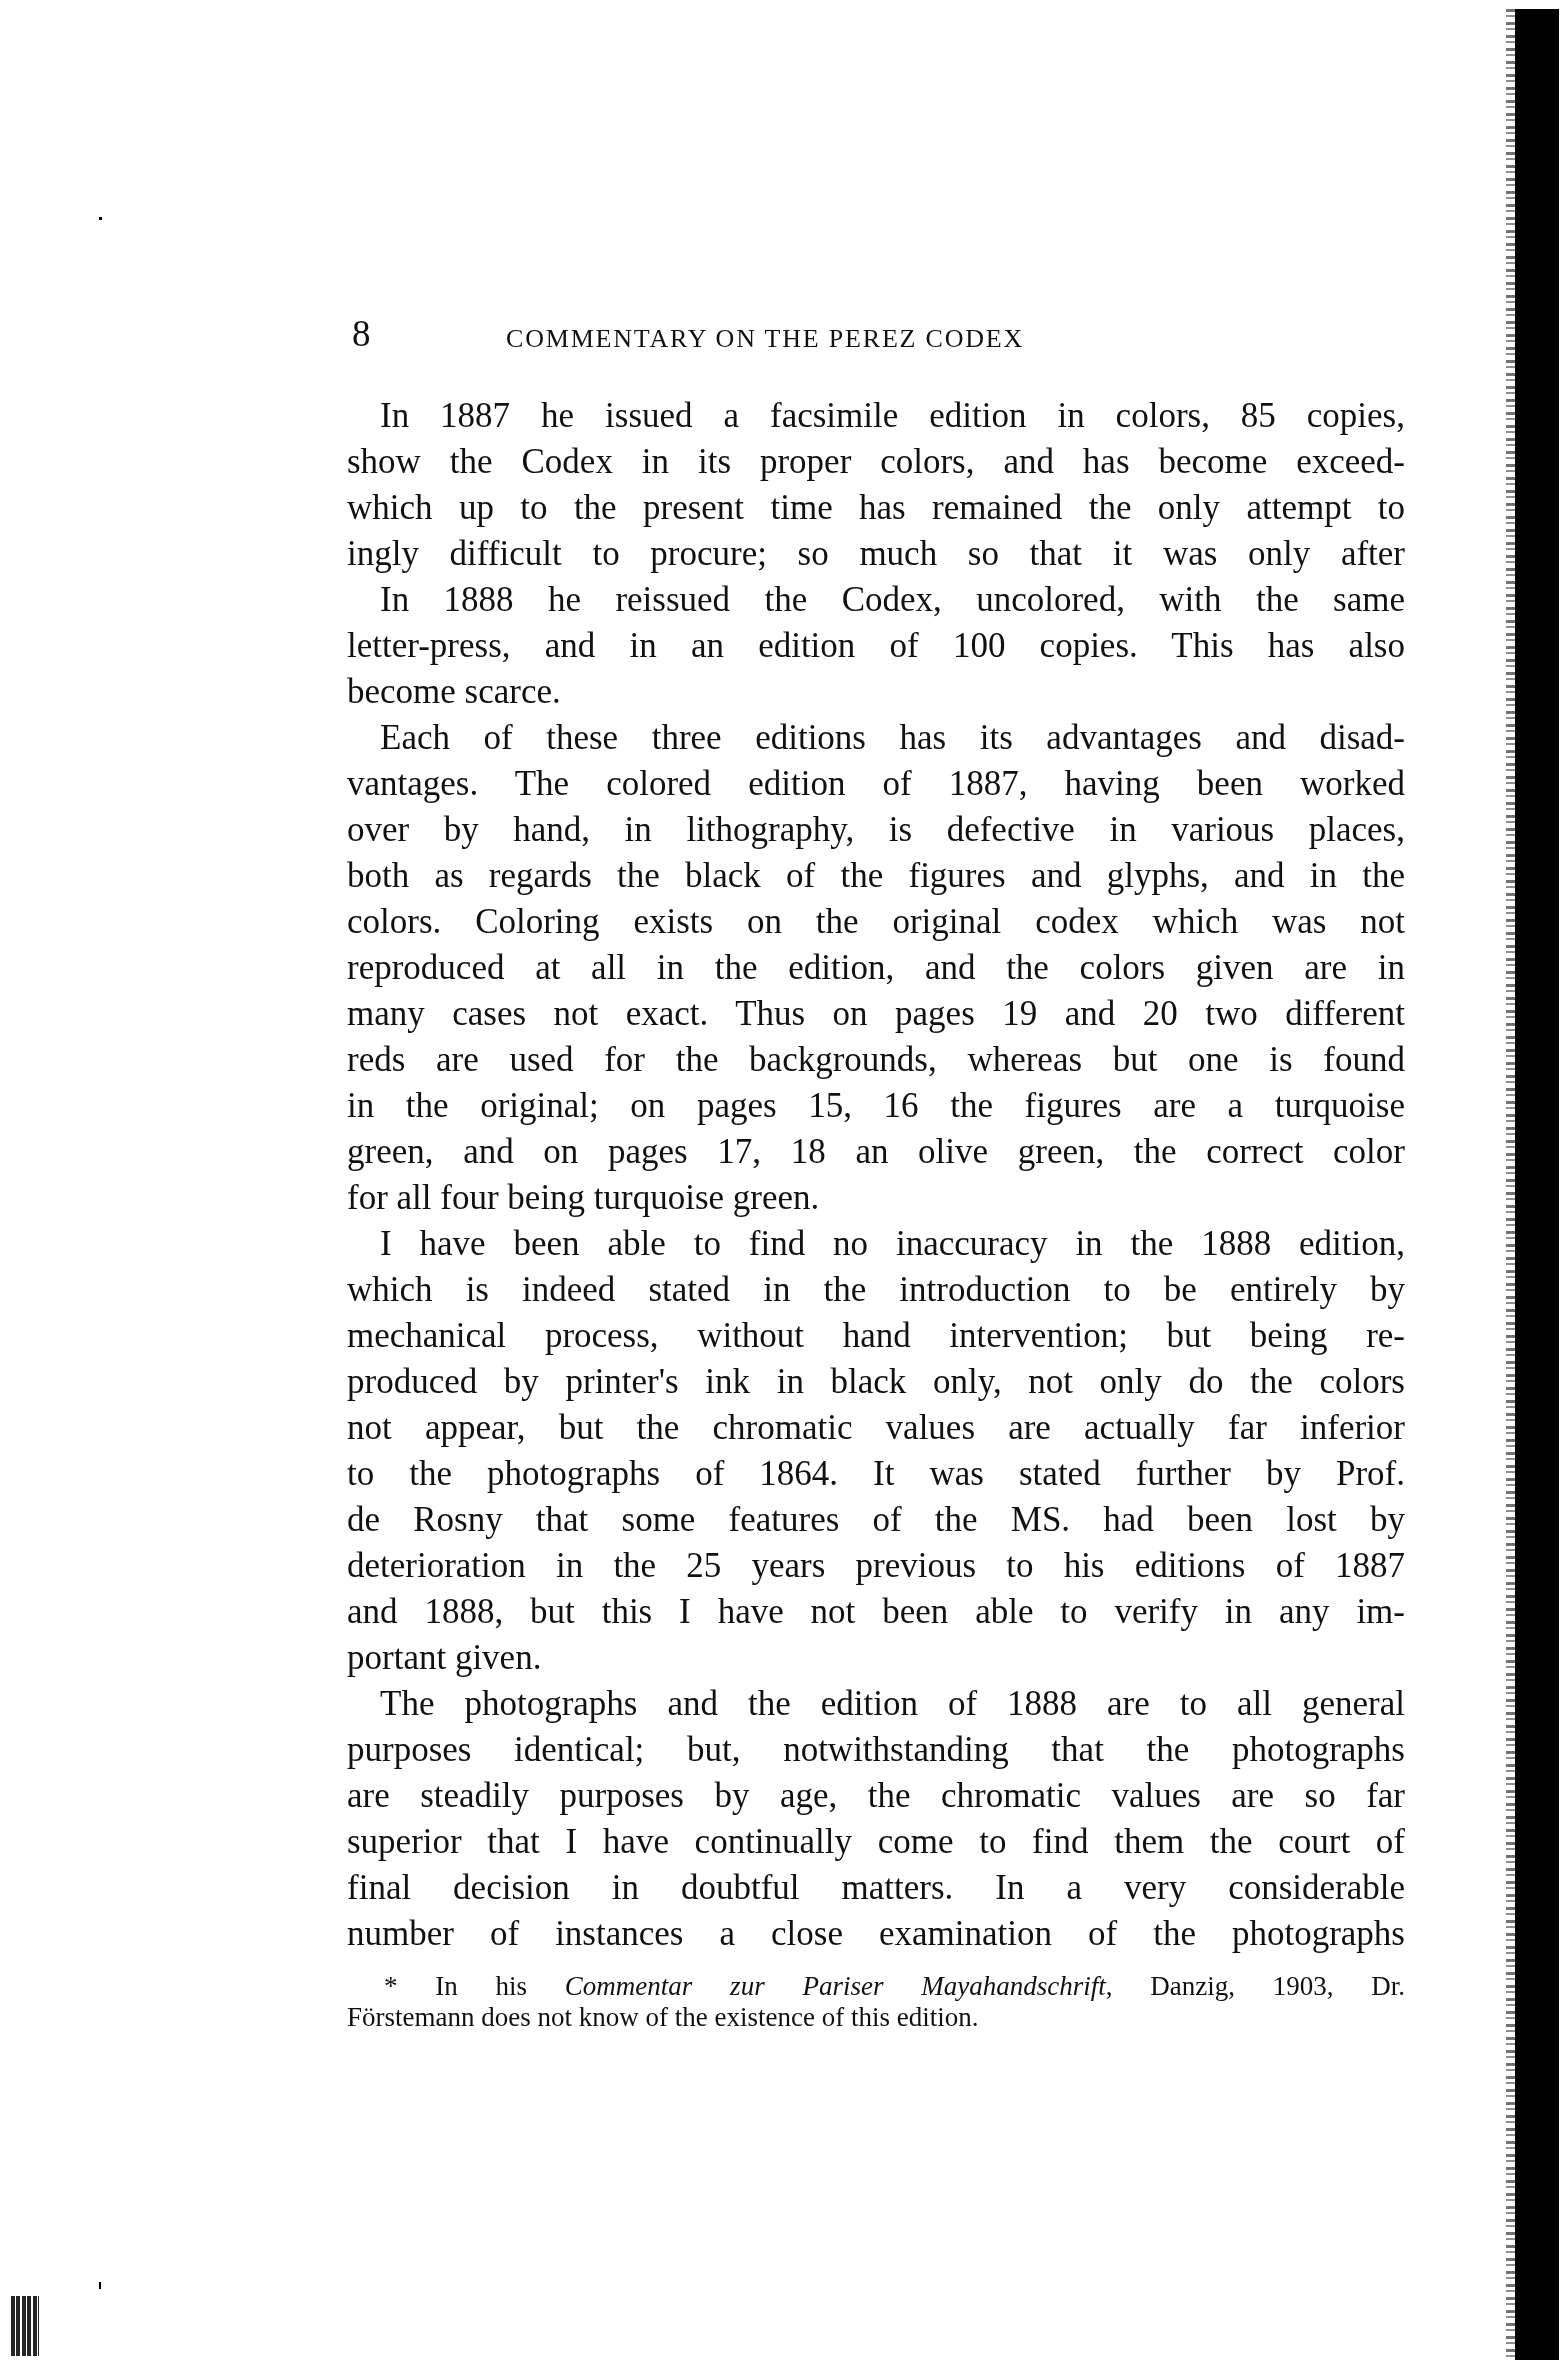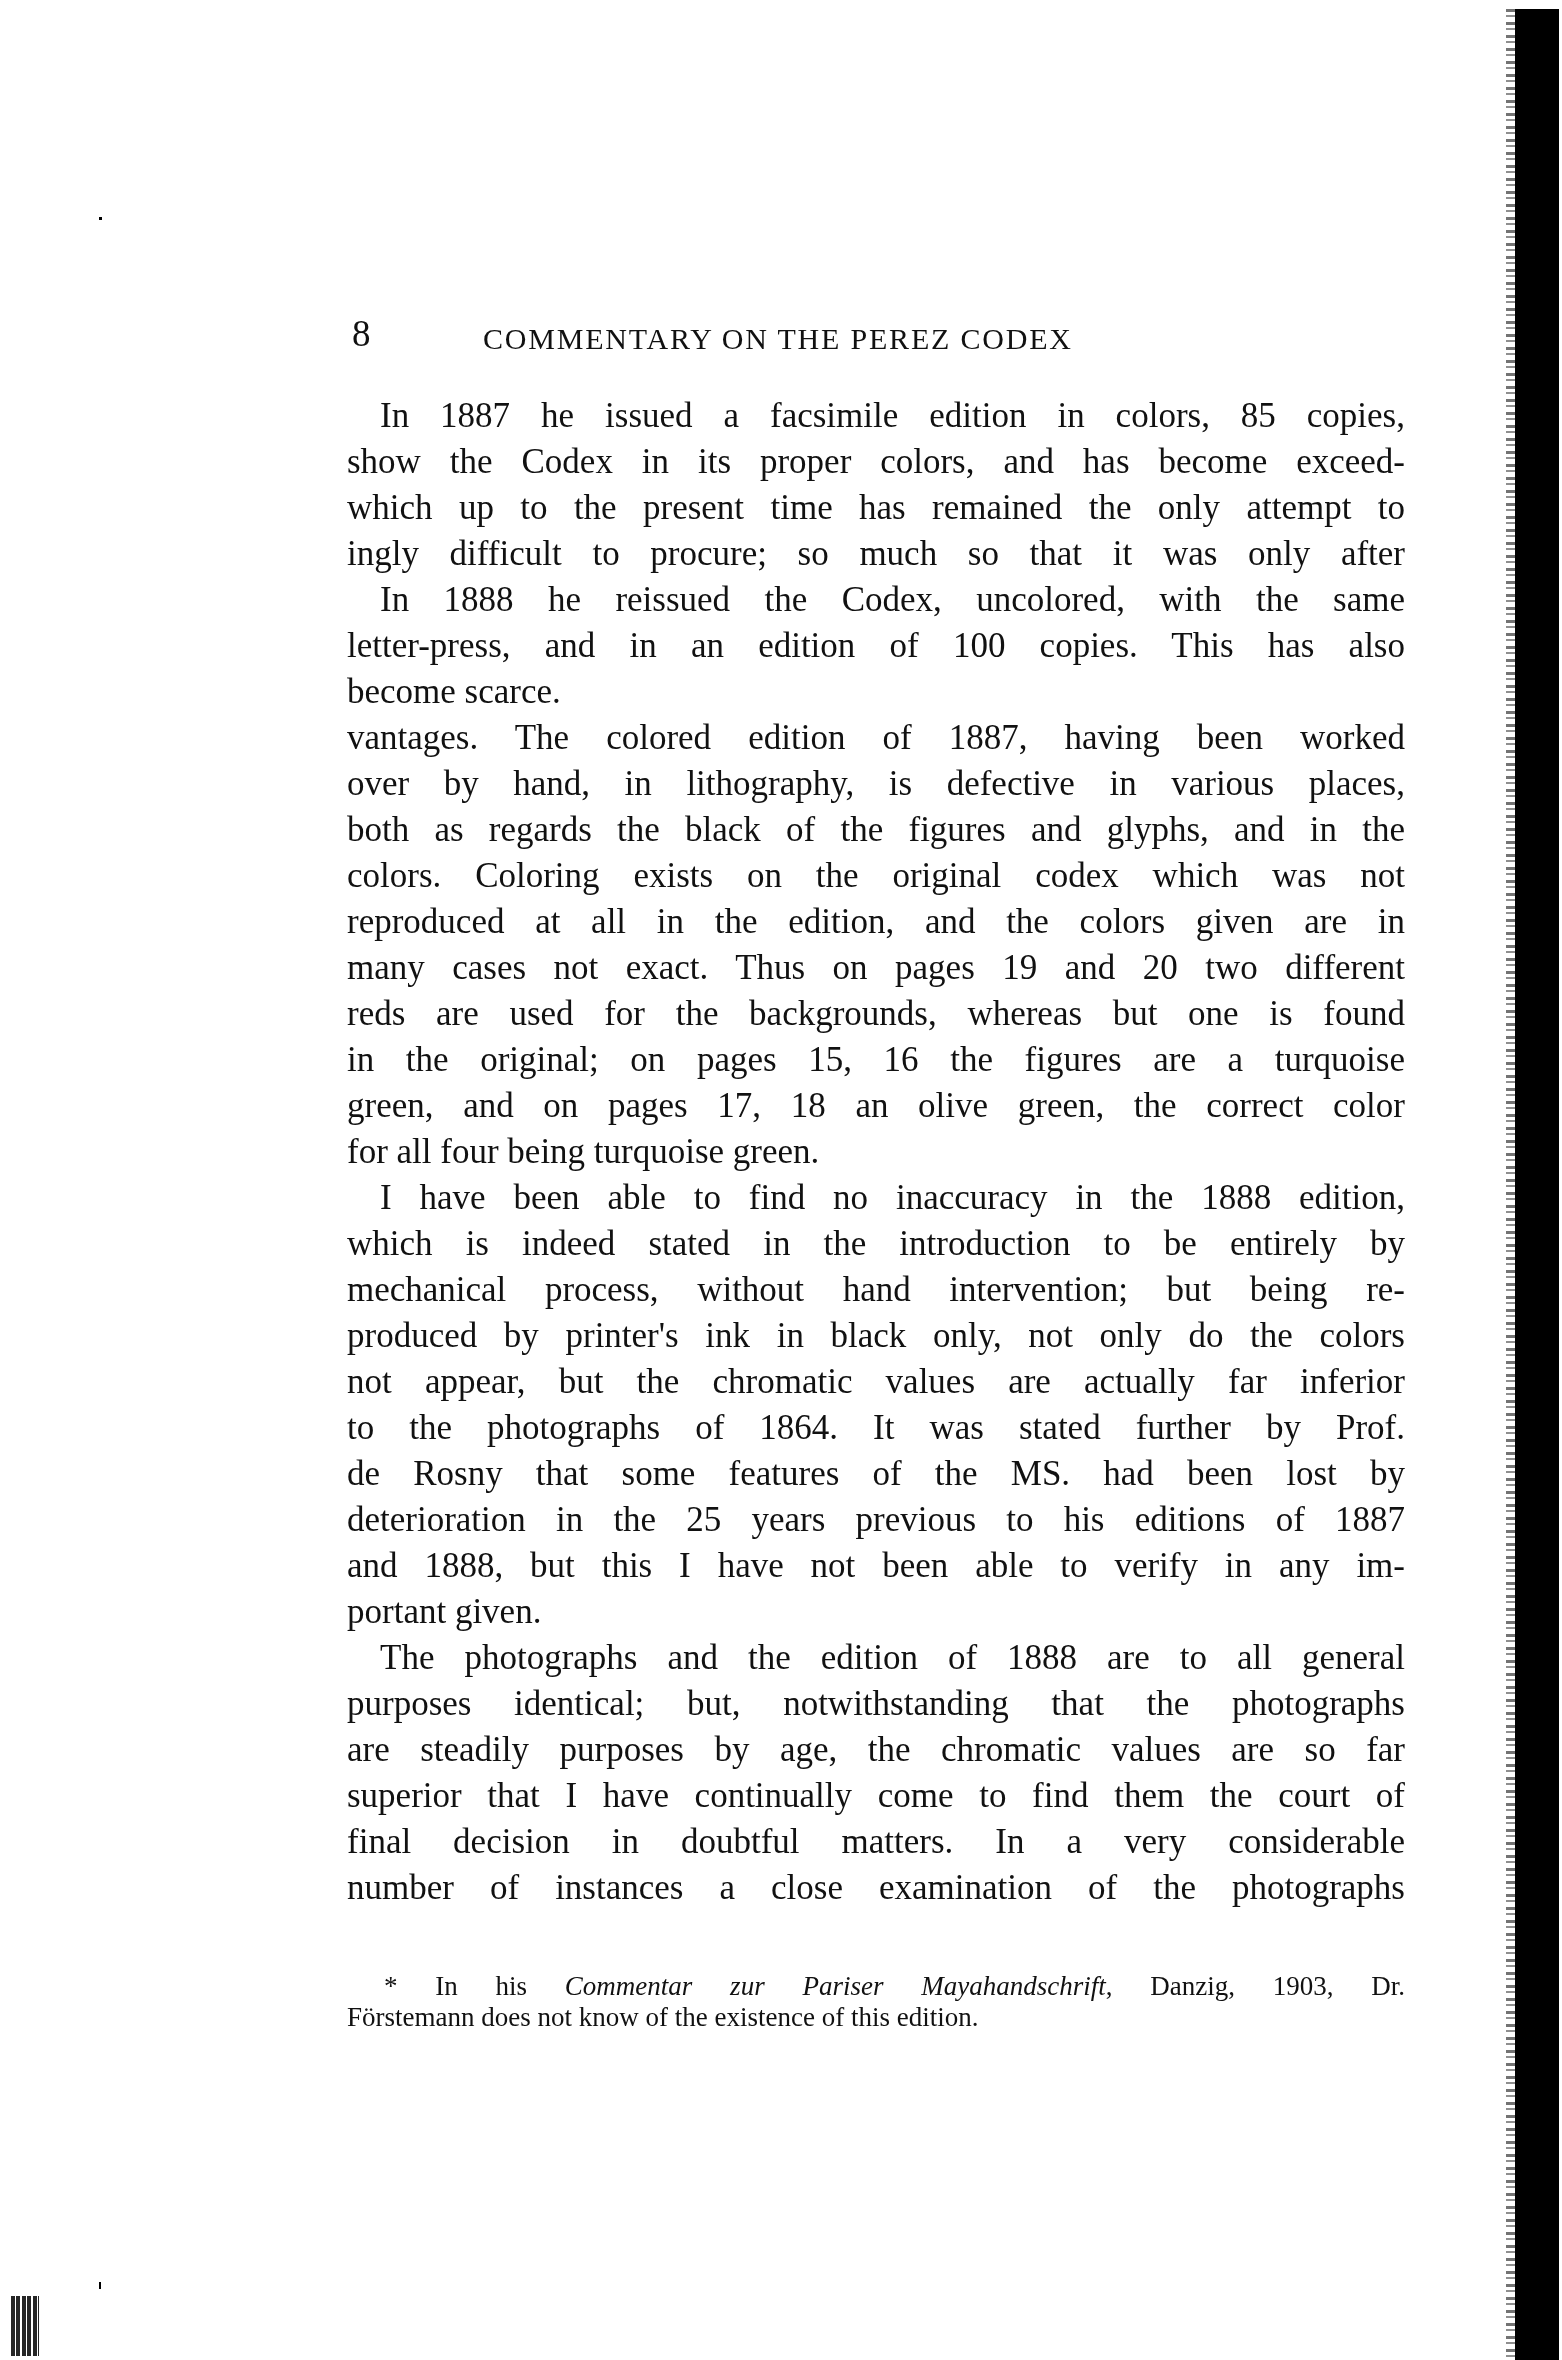--- a/index.html
+++ b/index.html
@@ -1,21 +1,21 @@
 <!DOCTYPE html>
 <html style="font-size:14.7px"><head>
   <meta charset="utf-8">
   <style>
     html, body { margin: 0; padding: 0; }
     body {
       width: 1562px; height: 2361px; background: #ffffff; position: relative; overflow: hidden;
       font-family: "Liberation Serif", "DejaVu Serif", serif; color: #111;
     }
     .page-number { position: absolute; left: 352px; top: 312px; font-size: 37px; line-height: 44px; }
-    .running-head { position: absolute; left: 483px; top: 320px; font-size: 30px; letter-spacing: 1.8px; line-height: 37px; font-variant: small-caps; }
+    .running-head { position: absolute; left: 506px; top: 320px; font-size: 26px; letter-spacing: 1.8px; line-height: 37px; font-variant: small-caps; }
     .body-text { position: absolute; left: 347px; top: 393px; width: 1058px; font-size: 35px; line-height: 46px; text-align: justify; }
     .line { display: block; text-align: justify; text-align-last: justify; white-space: nowrap; }
     .line.last { text-align-last: left; }
     .footnote { position: absolute; left: 347px; top: 1971px; width: 1058px; font-size: 27px; line-height: 31px; }
     .footnote .line.first { padding-left: 37px; }
     .footnote i { font-style: italic; }
     .binding { position: absolute; left: 1515px; top: 9.2px; width: 44px; height: 2352px; background: #000; }
     .binding-edge { position: absolute; left: 1506px; top: 9.2px; width: 13px; height: 2352px;
       background: repeating-linear-gradient(180deg, #000 0 2.8px, #fff 2.8px 6.4px, #333 6.4px 8.3px, #fff 8.3px 13px); opacity: 0.55; }
     .corner-mark { position: absolute; left: 11px; top: 2296px; width: 27.5px; height: 60px;
@@ -32,20 +32,21 @@
 
   <span class="line" style="padding-left:33px">In 1887 he issued a facsimile edition in colors, 85 copies,</span>
   <span class="line">show the Codex in its proper colors, and has become exceed-</span>
   <span class="line">which up to the present time has remained the only attempt to</span>
   <span class="line">ingly difficult to procure; so much so that it was only after</span>
 
   <span class="line" style="padding-left:33px">In 1888 he reissued the Codex, uncolored, with the same</span>
   <span class="line">letter-press, and in an edition of 100 copies. This has also</span>
   <span class="line last">become scarce.</span>
 
+  <span class="line" style="padding-left:33px">Each of these three editions has its advantages and disad-</span>
   <span class="line">vantages. The colored edition of 1887, having been worked</span>
   <span class="line">over by hand, in lithography, is defective in various places,</span>
   <span class="line">both as regards the black of the figures and glyphs, and in the</span>
   <span class="line">colors. Coloring exists on the original codex which was not</span>
   <span class="line">reproduced at all in the edition, and the colors given are in</span>
   <span class="line">many cases not exact. Thus on pages 19 and 20 two different</span>
   <span class="line">reds are used for the backgrounds, whereas but one is found</span>
   <span class="line">in the original; on pages 15, 16 the figures are a turquoise</span>
   <span class="line">green, and on pages 17, 18 an olive green, the correct color</span>
   <span class="line last">for all four being turquoise green.</span>

